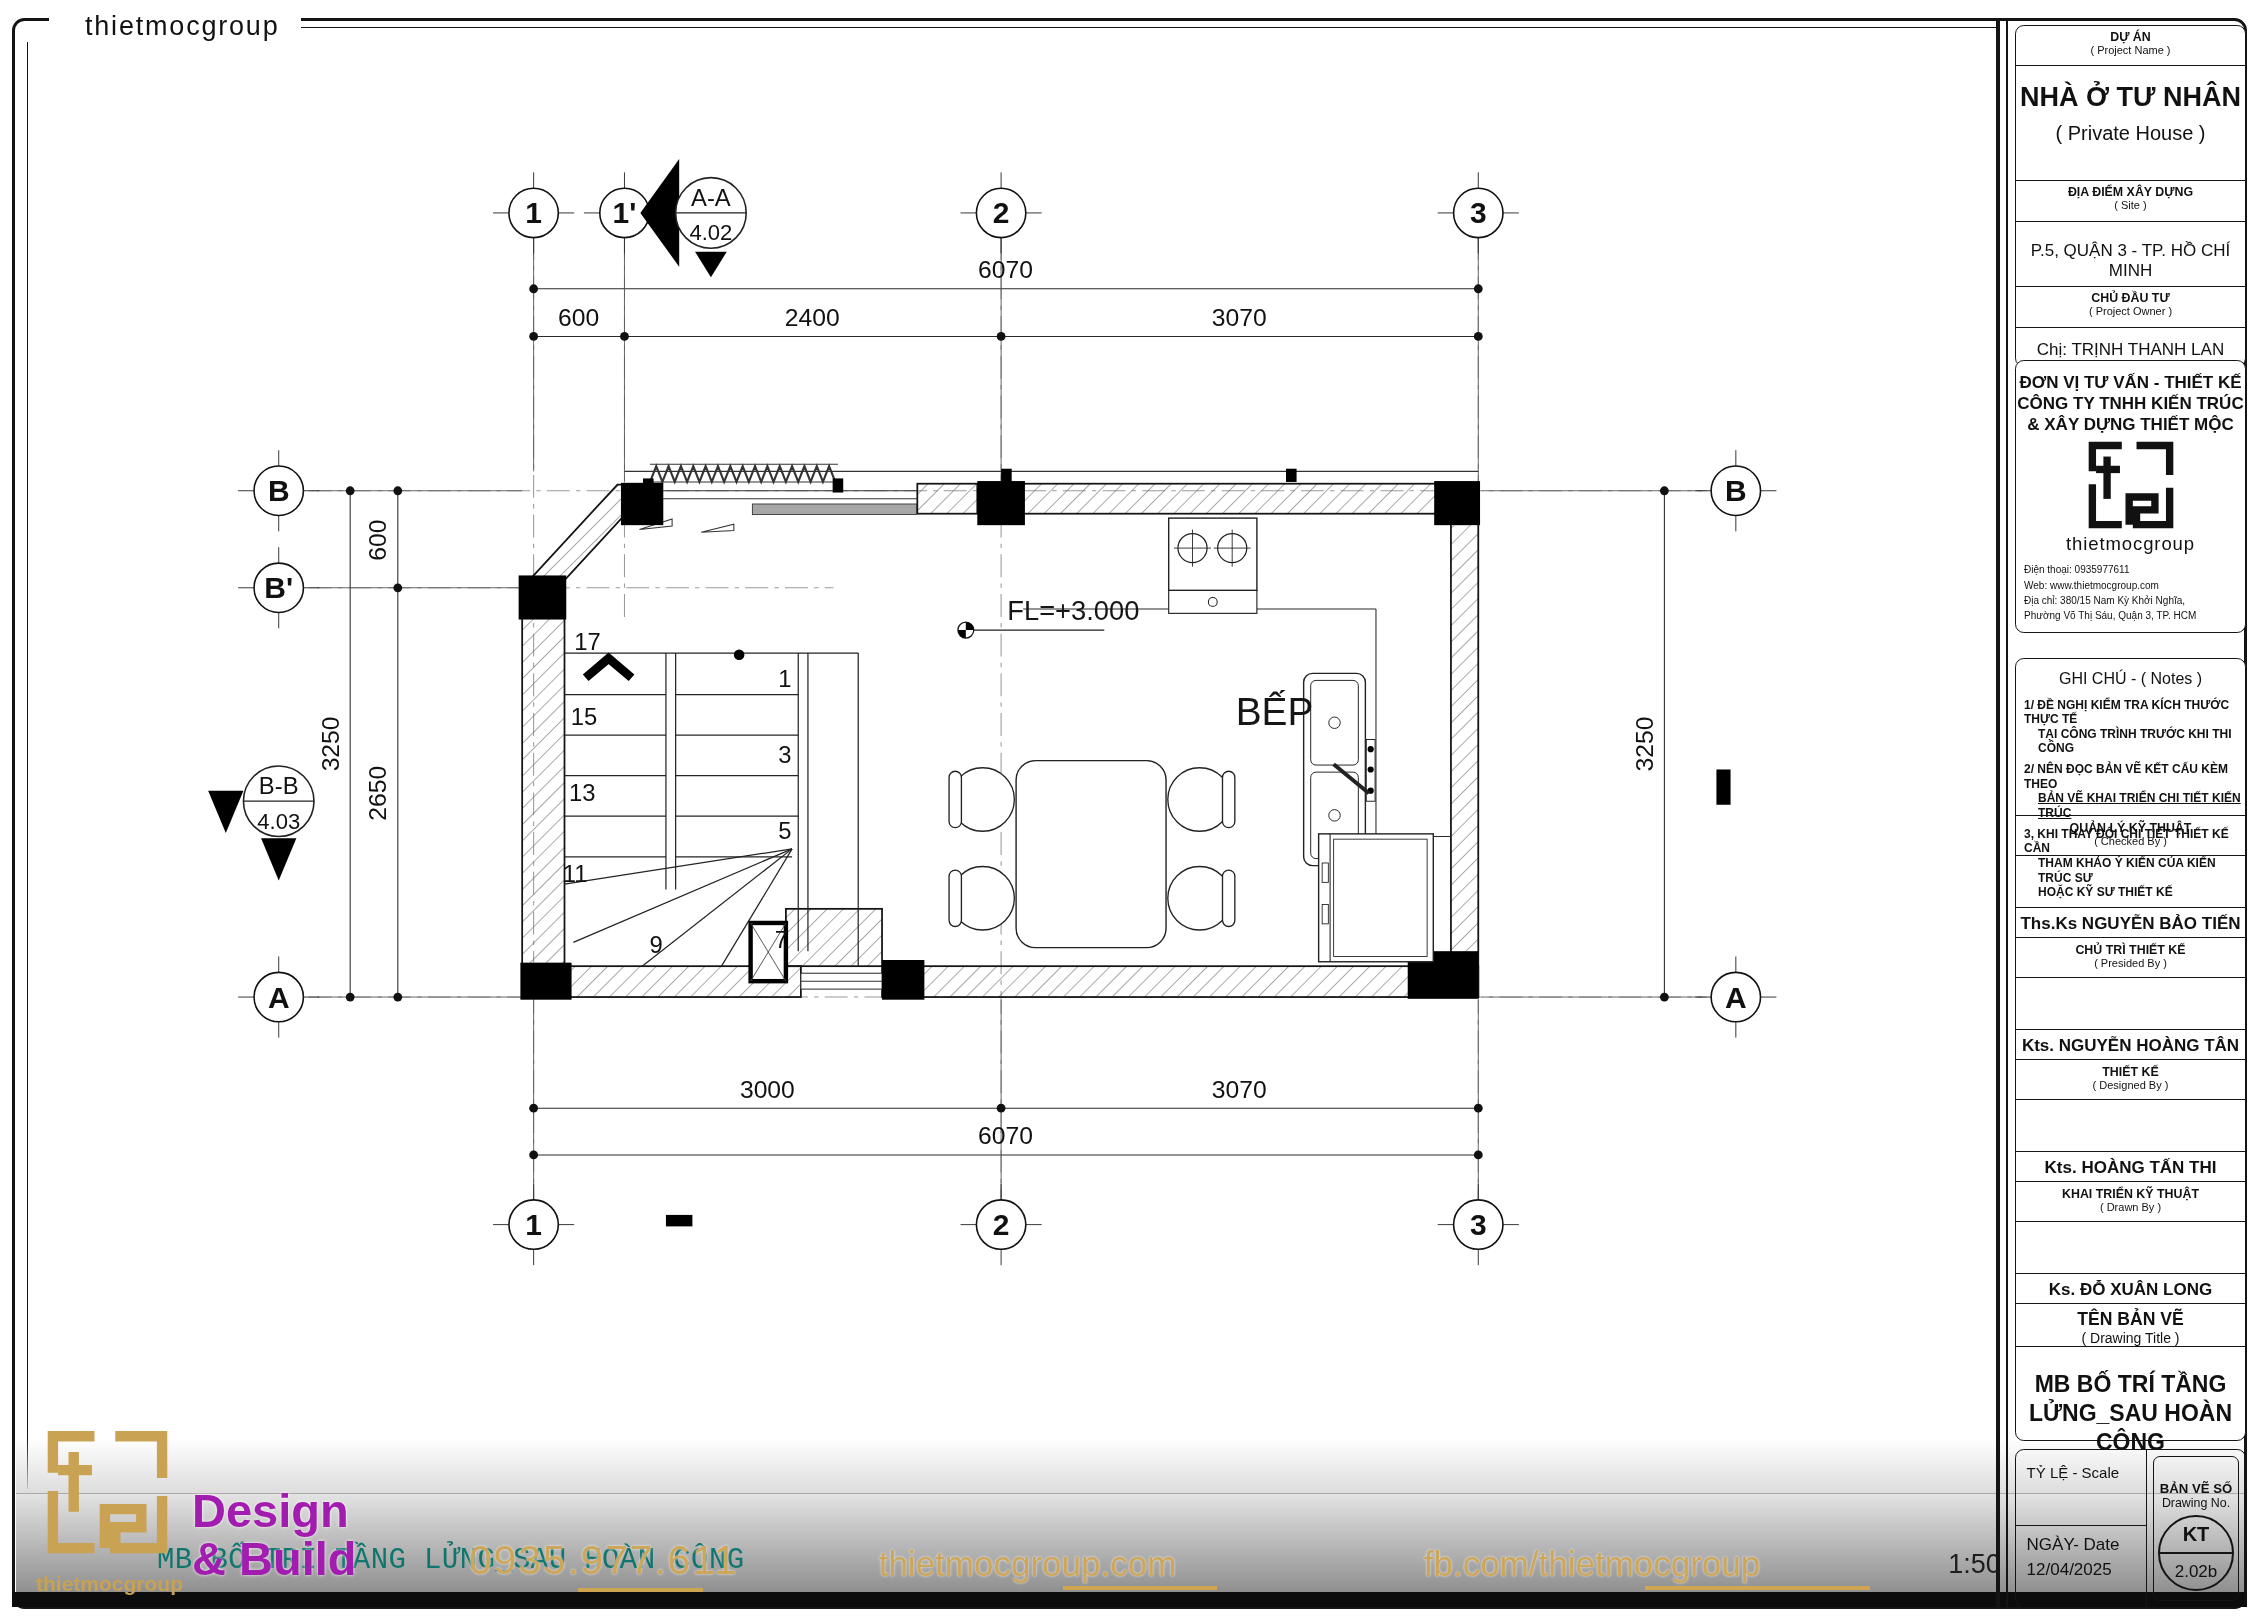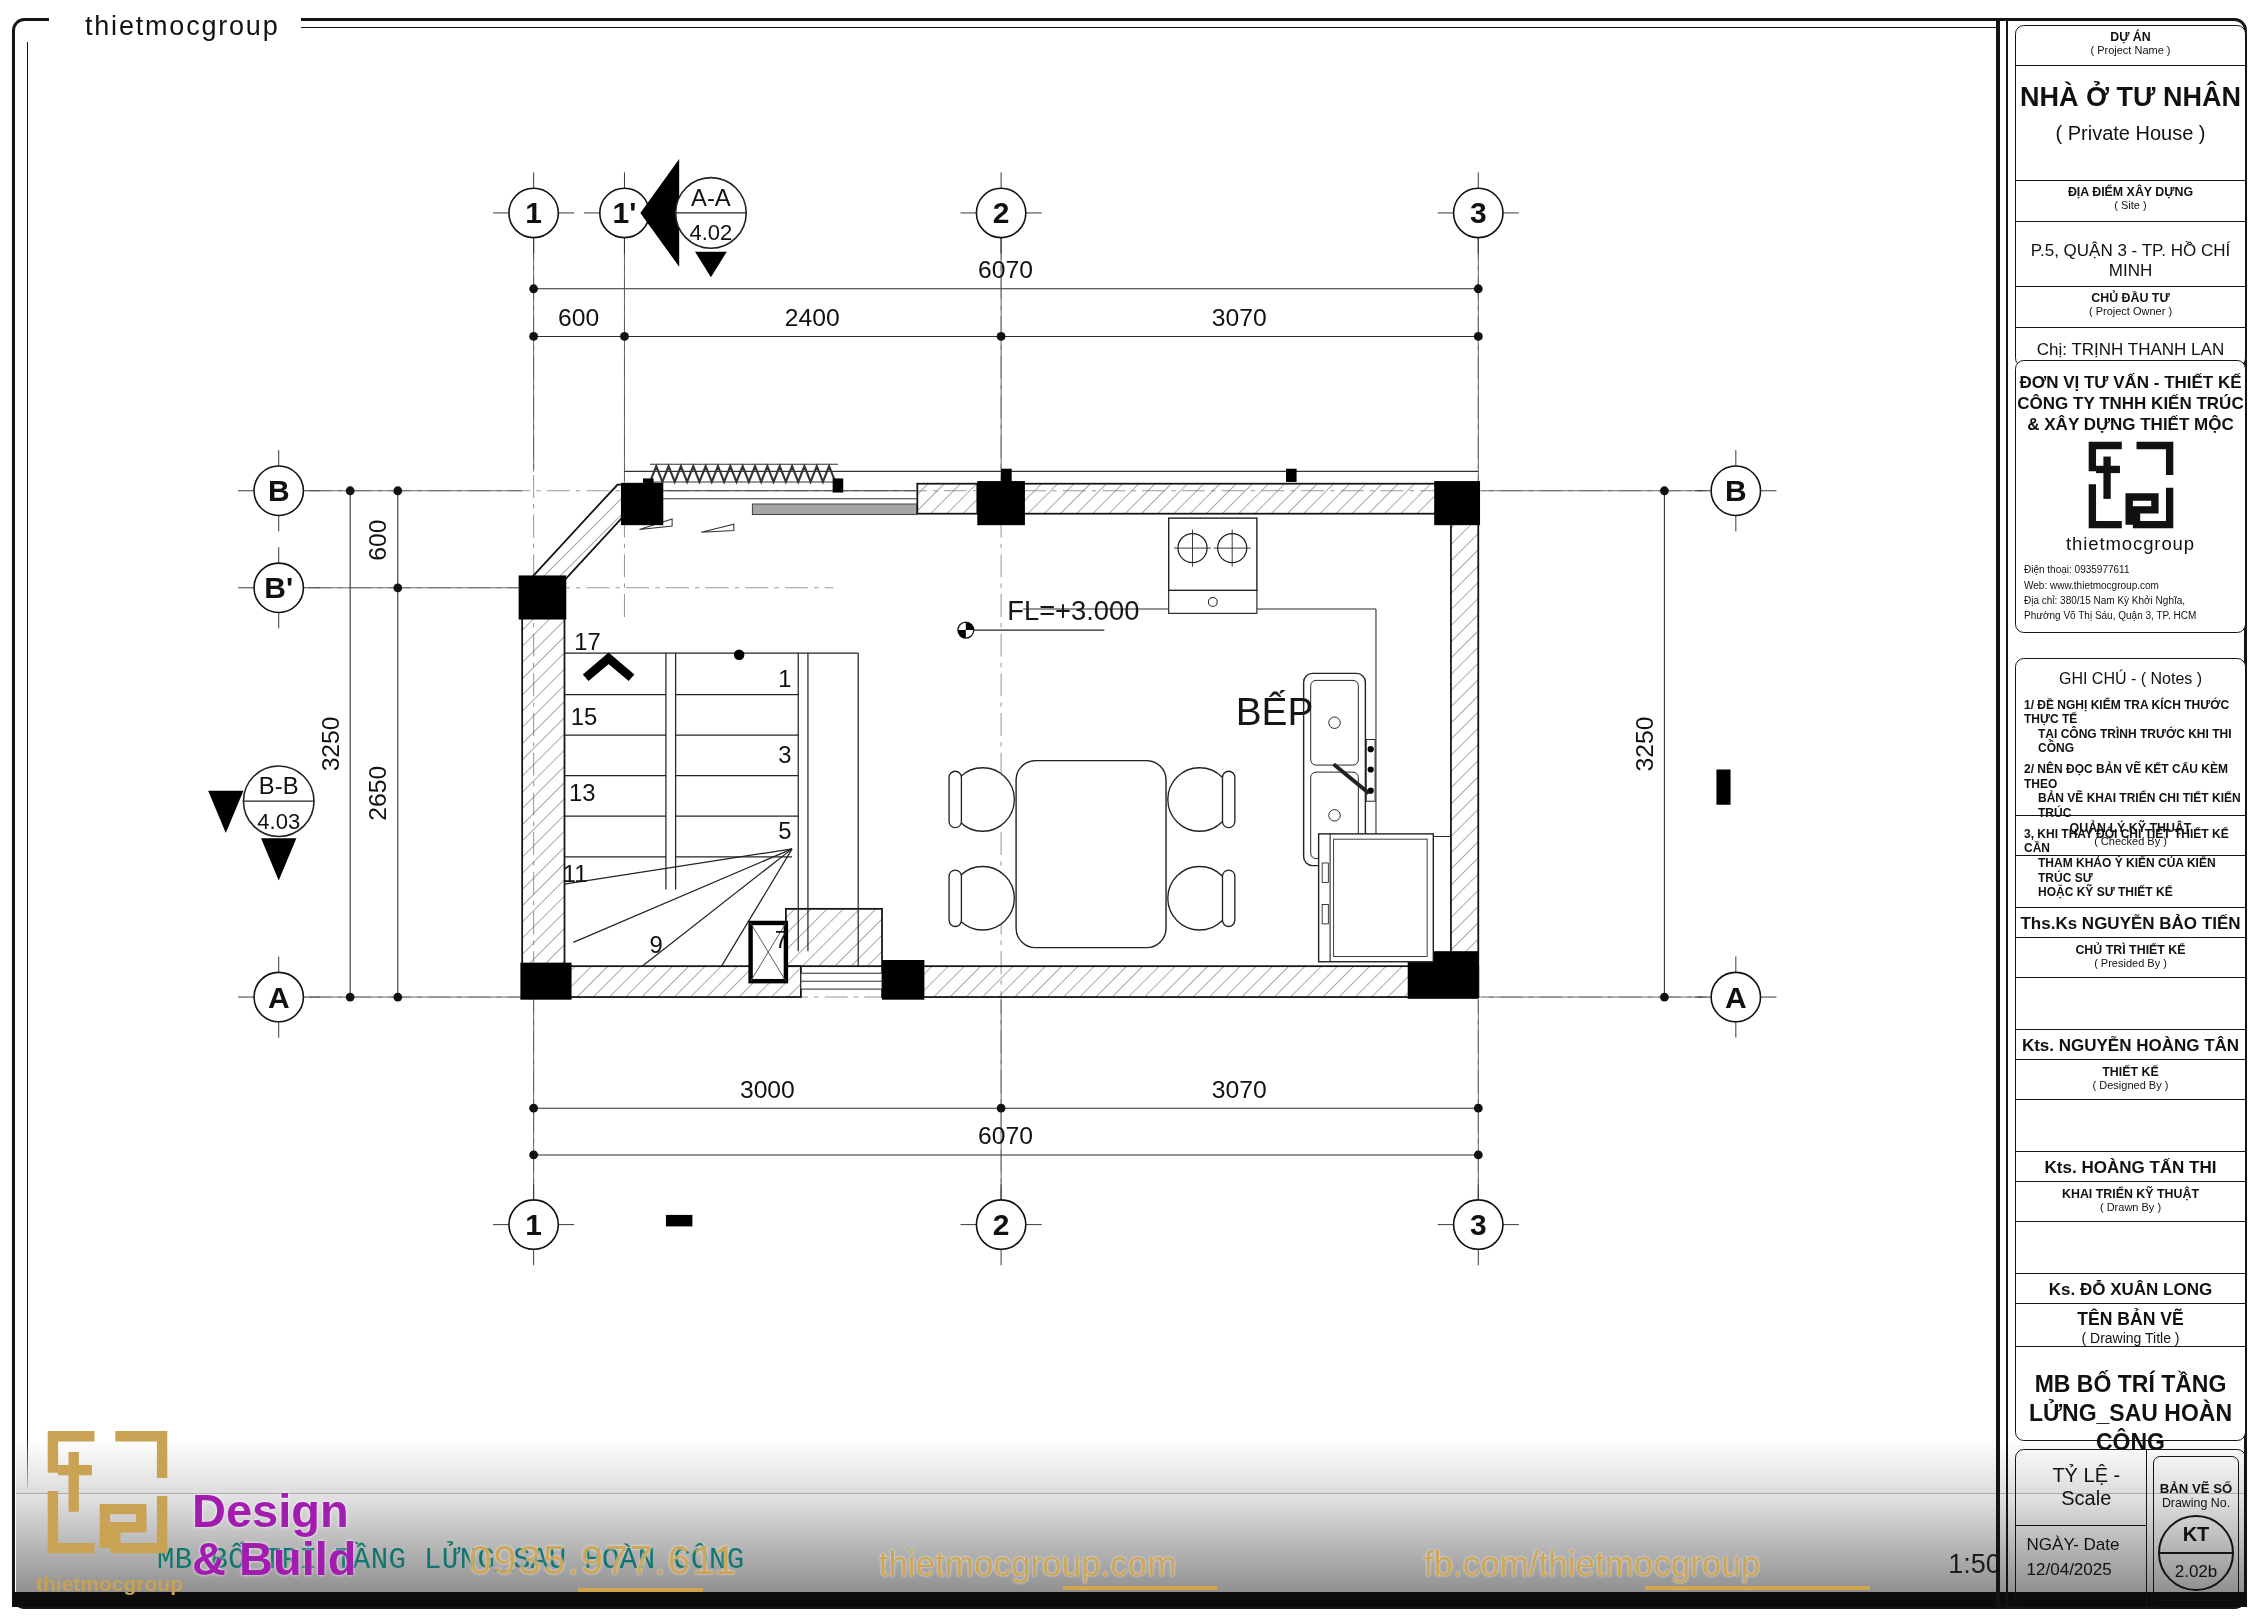--- a/index.html
+++ b/index.html
@@ -409,21 +409,21 @@
   </div>
 </div>
 
 <div class="abs panel" style="top:658px;height:783px;">
   <div style="font-size:16px;margin-top:10.6px;height:28px;">GHI CHÚ - ( Notes )</div>
   <div style="height:117px;">
     <div class="notes-line">1/ ĐỀ NGHỊ KIỂM TRA KÍCH THƯỚC THỰC TẾ</div>
     <div class="notes-line" style="padding-left:22px;">   TẠI CÔNG TRÌNH TRƯỚC KHI THI CÔNG</div>
     <div class="gap6"></div>
     <div class="notes-line">2/ NÊN ĐỌC BẢN VẼ KẾT CẤU KÈM THEO</div>
-    <div class="notes-line" style="padding-left:22px;">   BẢN VẼ KHAI TRIỂN CHI TIẾT KIẾN TRÚC</div>
+    <div class="notes-line" style="padding-left:22px;text-decoration:underline;">   BẢN VẼ KHAI TRIỂN CHI TIẾT KIẾN TRÚC</div>
     <div class="gap6"></div>
     <div class="notes-line">3, KHI THAY ĐỔI CHI TIẾT THIẾT KẾ CẦN</div>
     <div class="notes-line" style="padding-left:22px;">   THAM KHẢO Ý KIẾN CỦA KIẾN TRÚC SƯ</div>
     <div class="notes-line" style="padding-left:22px;">   HOẶC KỸ SƯ THIẾT KẾ</div>
   </div>
 
   <div class="sig-h">
     <div class="tb-lab">QUẢN LÝ KỸ THUẬT</div>
     <div class="tb-lab-en">( Checked By )</div>
   </div>
@@ -456,21 +456,21 @@
     <div style="font-size:14px;">( Drawing Title )</div>
   </div>
   <div style="padding-top:23px;font-size:23px;font-weight:600;line-height:29px;">
     <div>MB BỐ TRÍ TẦNG</div>
     <div>LỬNG_SAU HOÀN CÔNG</div>
   </div>
 </div>
 
 <div class="abs panel clear" style="top:1449px;height:159px;display:flex;text-align:left;">
   <div style="width:131px;box-sizing:border-box;border-right:1.8px solid #141414;">
-    <div style="height:76px;box-sizing:border-box;border-bottom:1.8px solid #141414;padding:14px 0 0 10.6px;font-size:20px;text-align:center;">TỶ LỆ - Scale</div>
+    <div style="height:76px;box-sizing:border-box;border-bottom:1.8px solid #141414;padding:14px 0 0 10.6px;font-size:15px;">TỶ LỆ - Scale</div>
     <div style="padding:8.8px 0 0 10.6px;font-size:17px;">NGÀY- Date</div>
     <div style="padding:5.3px 0 0 10.6px;font-size:17px;">12/04/2025</div>
   </div>
   <div style="flex:1;padding:6.2px;box-sizing:border-box;">
     <div style="border:1.8px solid #141414;border-radius:7px;height:100%;box-sizing:border-box;text-align:center;">
       <div style="font-size:13.2px;font-weight:bold;margin-top:24px;">BẢN VẼ SỐ</div>
       <div style="font-size:12.4px;">Drawing No.</div>
       <div style="width:72px;height:72px;border:2.6px solid #141414;border-radius:50%;margin:5.3px auto 0;display:flex;flex-direction:column;overflow:hidden;">
         <div style="flex:1;border-bottom:2.2px solid #141414;font-size:20px;font-weight:bold;display:flex;align-items:center;justify-content:center;">KT</div>
         <div style="flex:1;font-size:17px;display:flex;align-items:center;justify-content:center;">2.02b</div>

